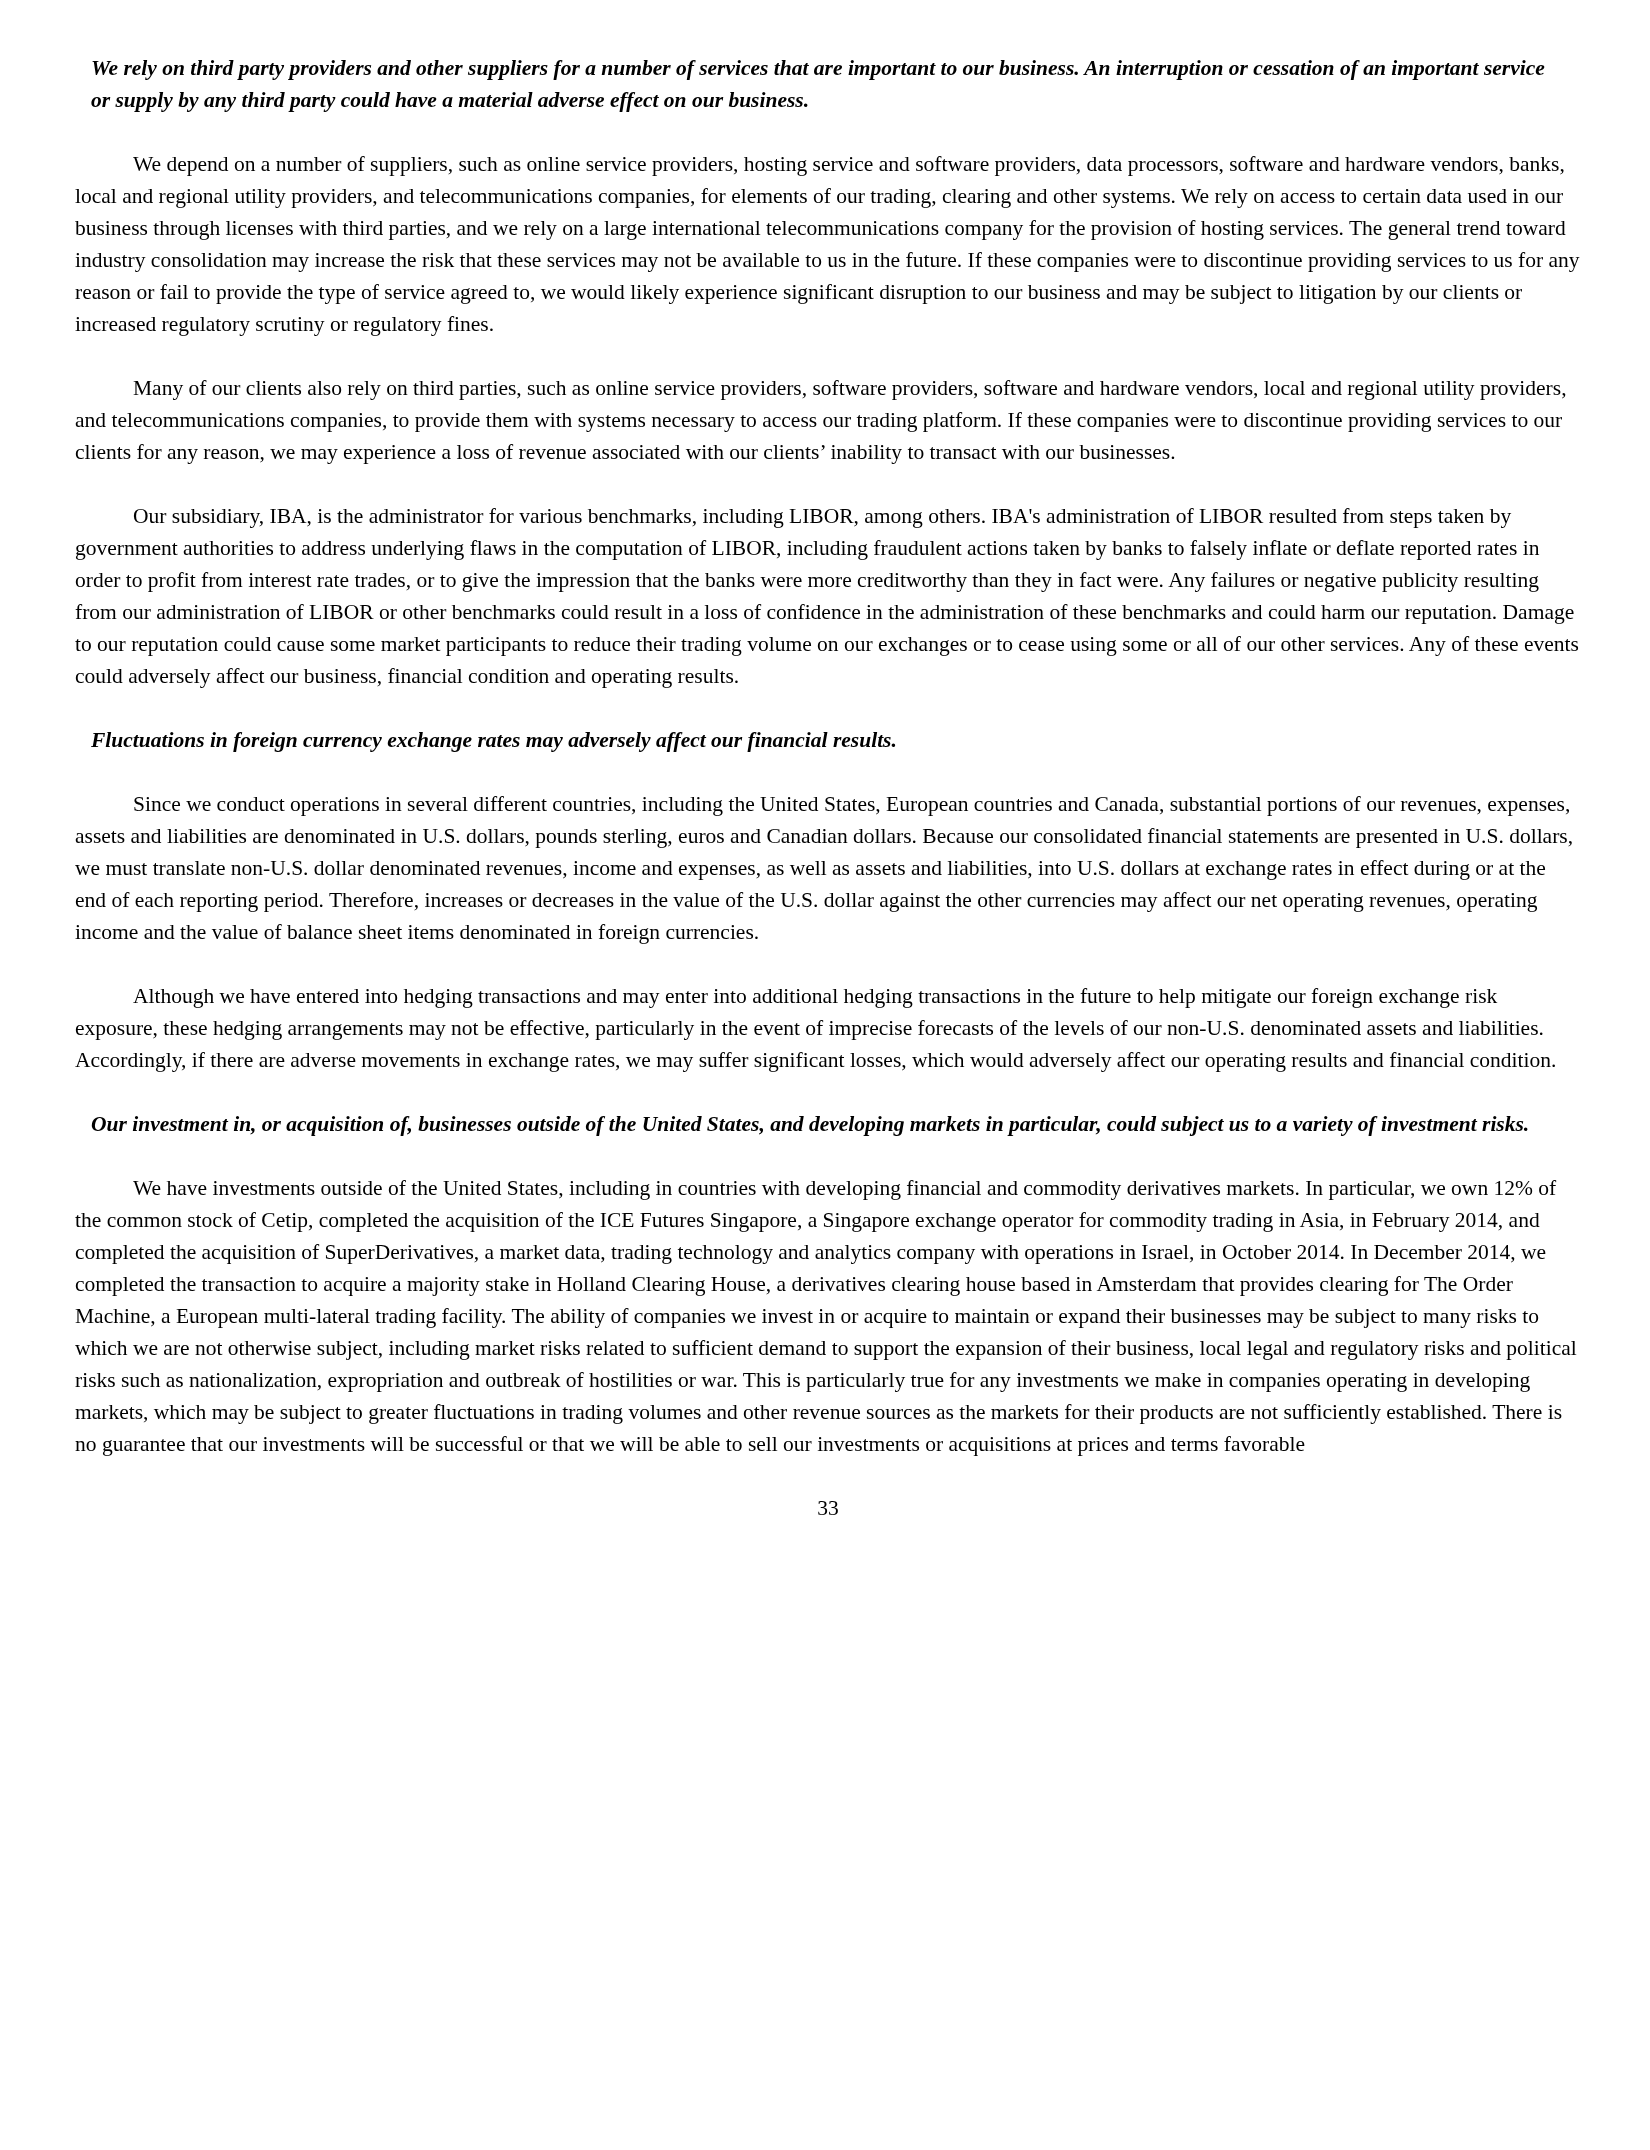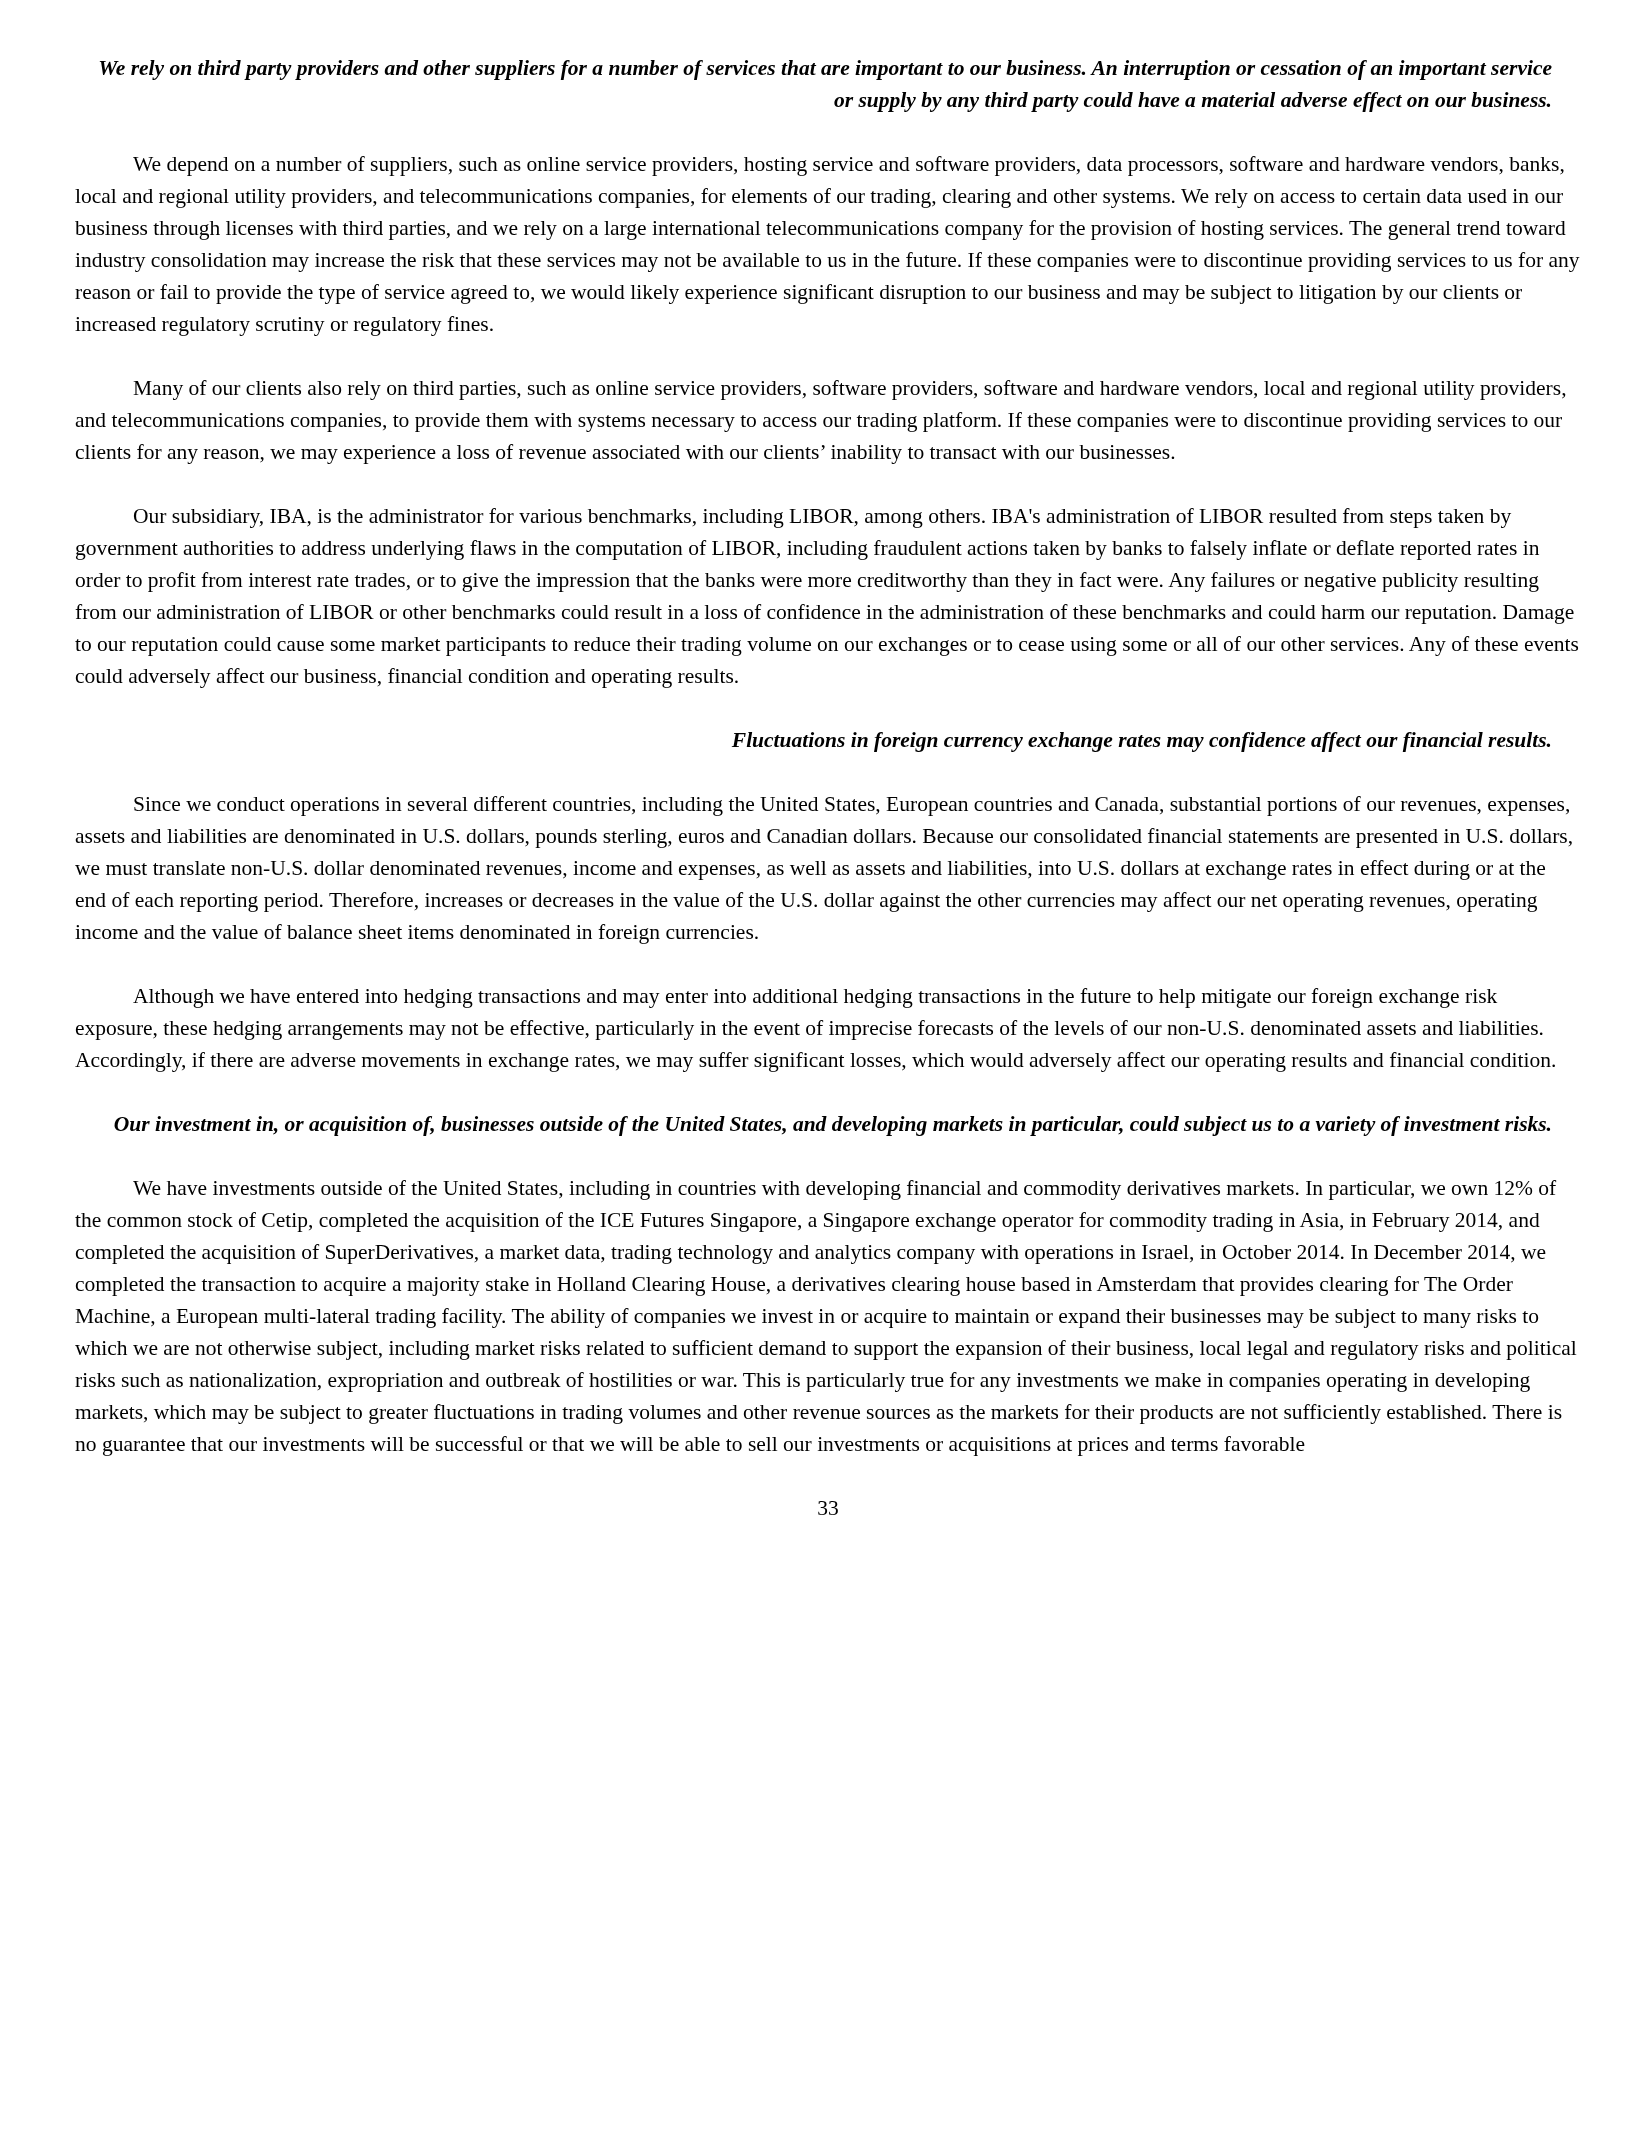--- a/index.html
+++ b/index.html
@@ -19,21 +19,20 @@
     font-size: 21.5px;
     line-height: 32px;
     text-align: left;
   }
   .risk-heading {
     margin: 31px 0;
     padding-left: 27px;
     padding-right: 40px;
     font-weight: bold;
     font-style: italic;
-    text-align: right;
   }
   .risk-heading:first-child {
     margin-top: 0;
   }
   .risk-paragraph {
     margin: 32px 11px;
     text-indent: 58px;
   }
   .page-number {
     margin: 32px 0 0 0;
@@ -47,21 +46,21 @@
 
   <p class="risk-heading">We rely on third party providers and other suppliers for a number of services that are important to our business. An interruption or cessation of an important service or supply by any third party could have a material adverse effect on our business.</p>
 
   <p class="risk-paragraph">We depend on a number of suppliers, such as online service providers, hosting service and software providers, data processors, software and hardware vendors, banks, local and regional utility providers, and telecommunications companies, for elements of our trading, clearing and other systems. We rely on access to certain data used in our business through licenses with third parties, and we rely on a large international telecommunications company for the provision of hosting services. The general trend toward industry consolidation may increase the risk that these services may not be available to us in the future. If these companies were to discontinue providing services to us for any reason or fail to provide the type of service agreed to, we would likely experience significant disruption to our business and may be subject to litigation by our clients or increased regulatory scrutiny or regulatory fines.</p>
 
   <p class="risk-paragraph">Many of our clients also rely on third parties, such as online service providers, software providers, software and hardware vendors, local and regional utility providers, and telecommunications companies, to provide them with systems necessary to access our trading platform. If these companies were to discontinue providing services to our clients for any reason, we may experience a loss of revenue associated with our clients’ inability to transact with our businesses.</p>
 
 
   <p class="risk-paragraph">Our subsidiary, IBA, is the administrator for various benchmarks, including LIBOR, among others. IBA's administration of LIBOR resulted from steps taken by government authorities to address underlying flaws in the computation of LIBOR, including fraudulent actions taken by banks to falsely inflate or deflate reported rates in order to profit from interest rate trades, or to give the impression that the banks were more creditworthy than they in fact were. Any failures or negative publicity resulting from our administration of LIBOR or other benchmarks could result in a loss of confidence in the administration of these benchmarks and could harm our reputation. Damage to our reputation could cause some market participants to reduce their trading volume on our exchanges or to cease using some or all of our other services. Any of these events could adversely affect our business, financial condition and operating results.</p>
 
-  <p class="risk-heading">Fluctuations in foreign currency exchange rates may confidence affect our financial results.</p>
+  <p class="risk-heading">Fluctuations in foreign currency exchange rates may adversely affect our financial results.</p>
 
   <p class="risk-paragraph">Since we conduct operations in several different countries, including the United States, European countries and Canada, substantial portions of our revenues, expenses, assets and liabilities are denominated in U.S. dollars, pounds sterling, euros and Canadian dollars. Because our consolidated financial statements are presented in U.S. dollars, we must translate non-U.S. dollar denominated revenues, income and expenses, as well as assets and liabilities, into U.S. dollars at exchange rates in effect during or at the end of each reporting period. Therefore, increases or decreases in the value of the U.S. dollar against the other currencies may affect our net operating revenues, operating income and the value of balance sheet items denominated in foreign currencies.</p>
 
   <p class="risk-paragraph">Although we have entered into hedging transactions and may enter into additional hedging transactions in the future to help mitigate our foreign exchange risk exposure, these hedging arrangements may not be effective, particularly in the event of imprecise forecasts of the levels of our non-U.S. denominated assets and liabilities. Accordingly, if there are adverse movements in exchange rates, we may suffer significant losses, which would adversely affect our operating results and financial condition.</p>
 
   <p class="risk-heading">Our investment in, or acquisition of, businesses outside of the United States, and developing markets in particular, could subject us to a variety of investment risks.</p>
 
   <p class="risk-paragraph">We have investments outside of the United States, including in countries with developing financial and commodity derivatives markets. In particular, we own 12% of the common stock of Cetip, completed the acquisition of the ICE Futures Singapore, a Singapore exchange operator for commodity trading in Asia, in February 2014, and completed the acquisition of SuperDerivatives, a market data, trading technology and analytics company with operations in Israel, in October 2014. In December 2014, we completed the transaction to acquire a majority stake in Holland Clearing House, a derivatives clearing house based in Amsterdam that provides clearing for The Order Machine, a European multi-lateral trading facility. The ability of companies we invest in or acquire to maintain or expand their businesses may be subject to many risks to which we are not otherwise subject, including market risks related to sufficient demand to support the expansion of their business, local legal and regulatory risks and political risks such as nationalization, expropriation and outbreak of hostilities or war. This is particularly true for any investments we make in companies operating in developing markets, which may be subject to greater fluctuations in trading volumes and other revenue sources as the markets for their products are not sufficiently established. There is no guarantee that our investments will be successful or that we will be able to sell our investments or acquisitions at prices and terms favorable</p>
 
   <div class="page-number">33</div>

